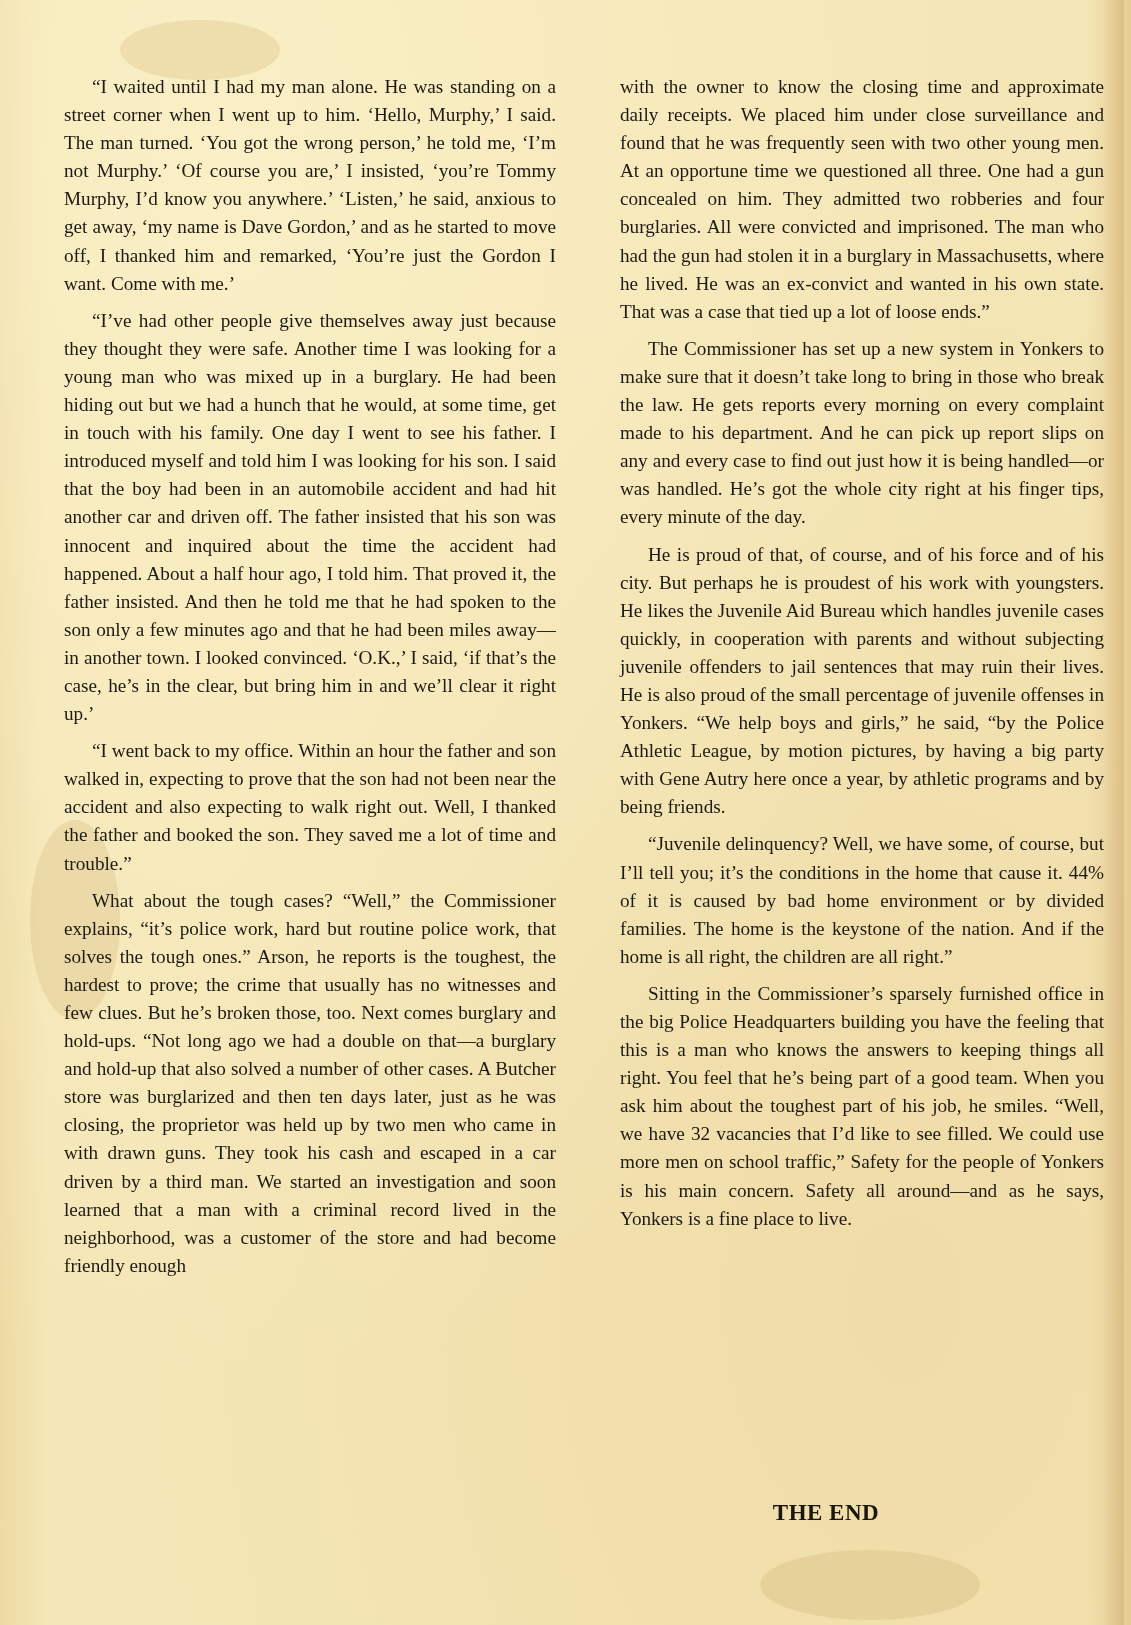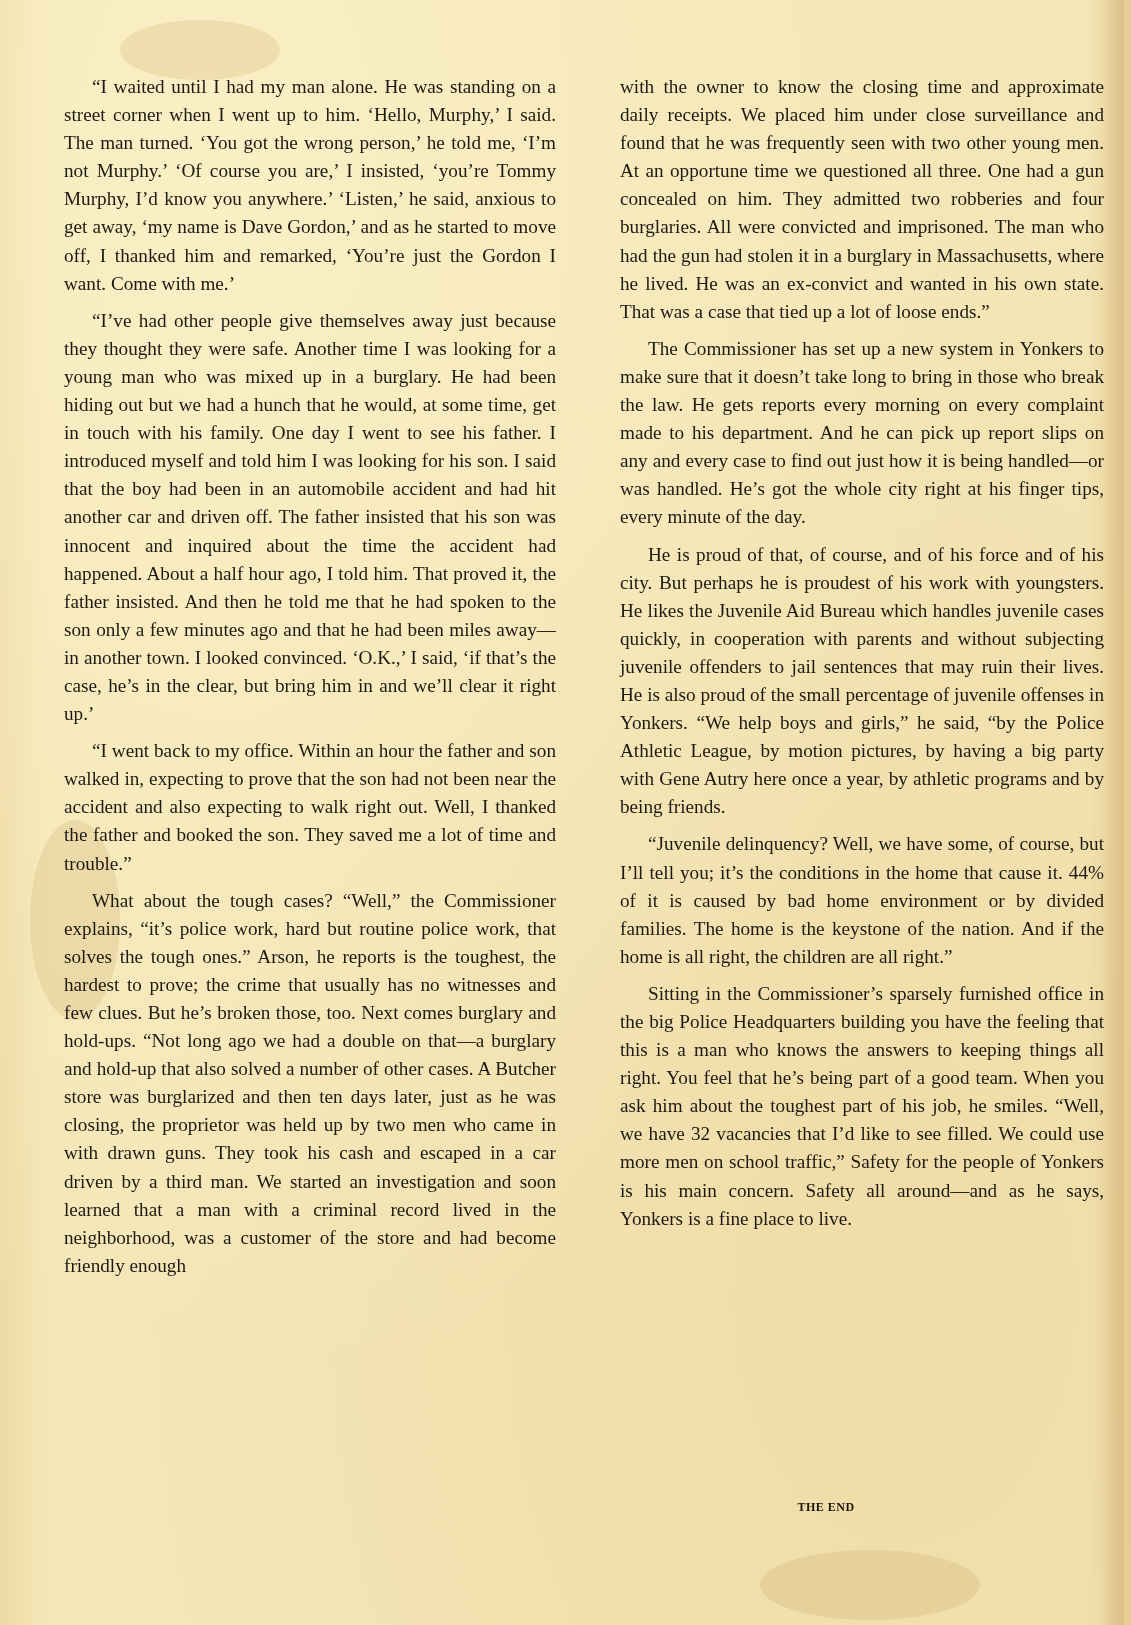--- a/index.html
+++ b/index.html
@@ -49,21 +49,21 @@
       text-indent: 0;
     }
     .the-end {
       position: absolute;
       top: 1500px;
       left: 584px;
       width: 484px;
       text-align: center;
       font-family: "Liberation Serif", "DejaVu Serif", serif;
       font-weight: bold;
-      font-size: 12px;
+      font-size: 23px;
       letter-spacing: 0.5px;
       color: #1a160e;
     }
     .stain {
       position: absolute;
       border-radius: 50%;
       background: rgba(190,150,80,0.18);
       pointer-events: none;
     }
     .edge-right {

